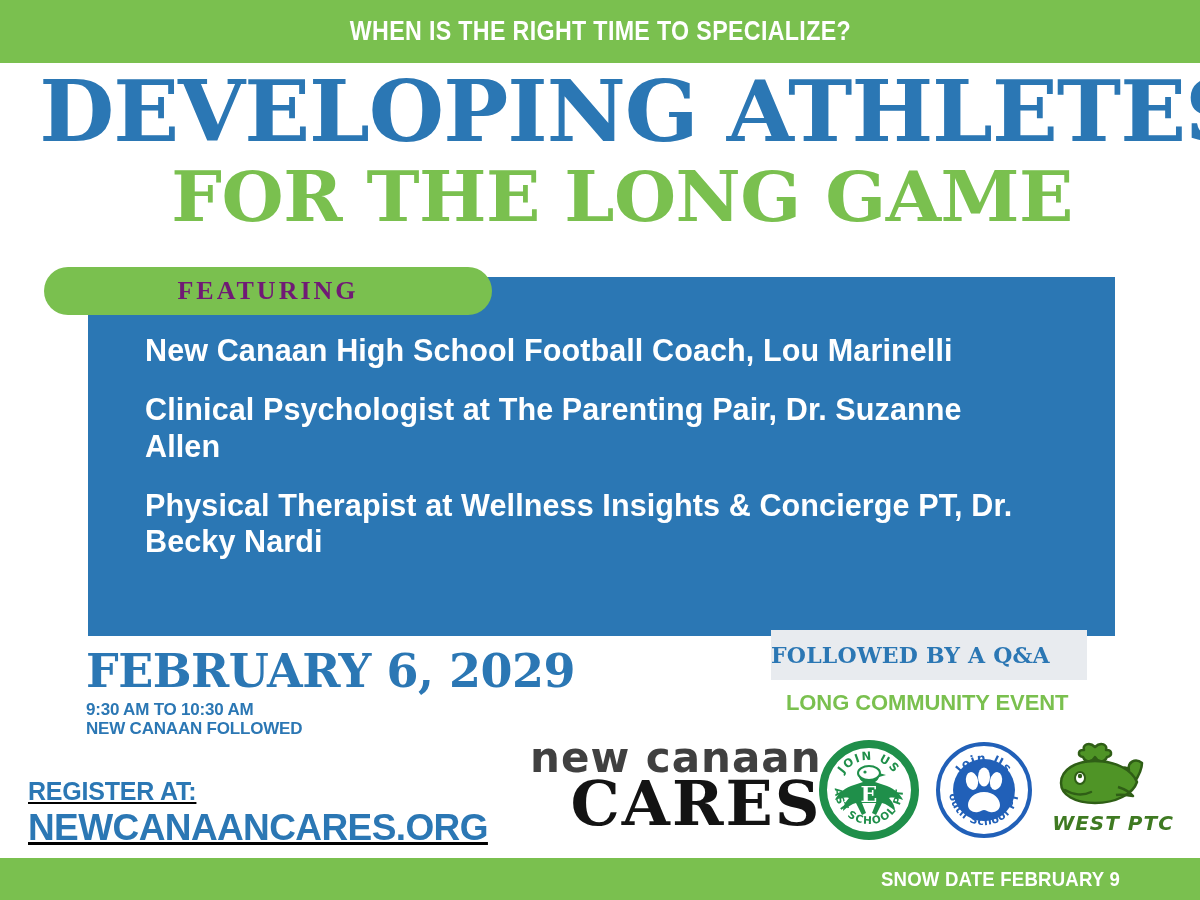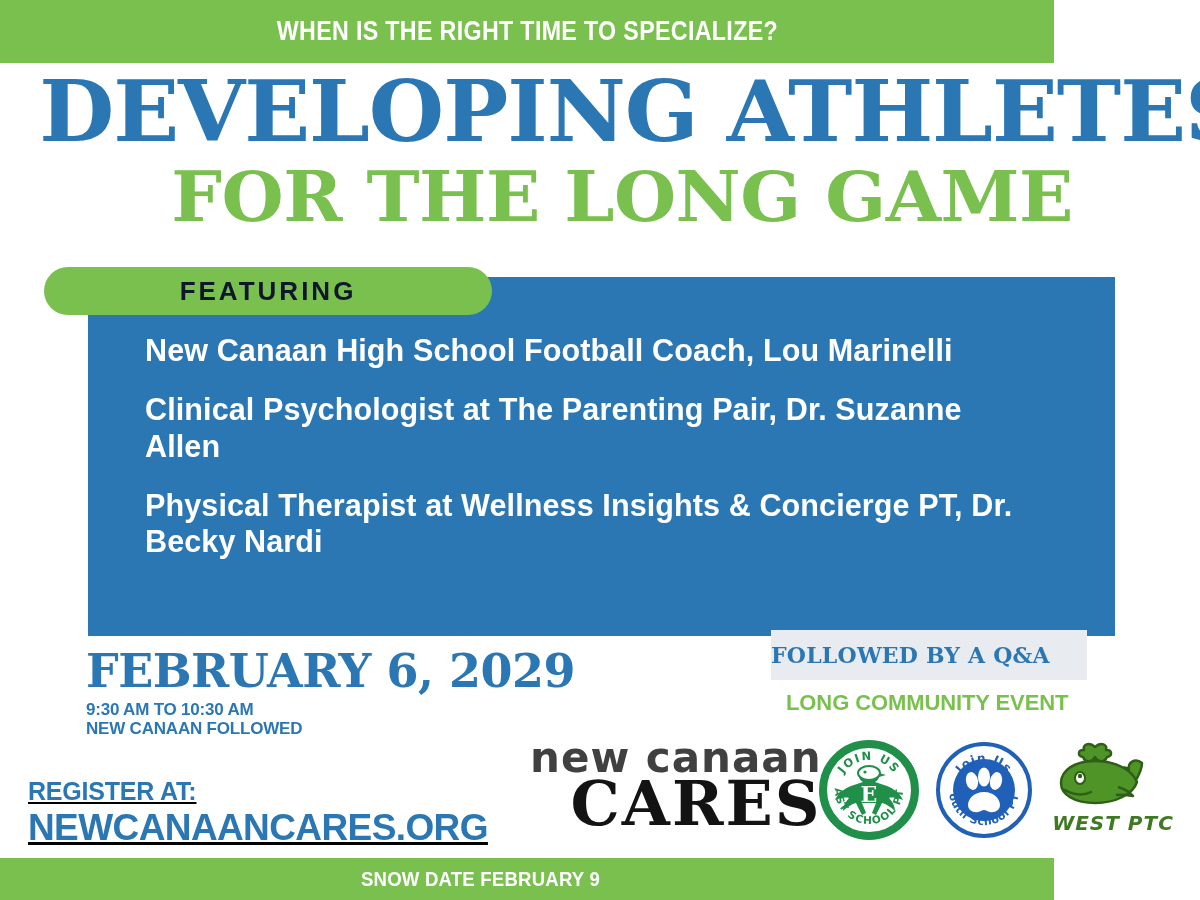--- a/index.html
+++ b/index.html
@@ -4,23 +4,23 @@
 <style>
   html,body{margin:0;padding:0;}
   body{
     width:1200px;height:900px;overflow:hidden;background:#ffffff;
     font-family:"Liberation Sans",sans-serif;
     -webkit-font-smoothing:antialiased;
   }
   .poster{position:relative;width:1200px;height:900px;background:#fff;}
 
   
-  .band{position:absolute;left:0;width:1054px;background:#7ac04f;}
+  .band{position:absolute;left:0;width:1200px;background:#7ac04f;}
   .band-top{top:0;height:63px;display:flex;align-items:center;justify-content:center;}
-  .band-bottom{top:858px;height:42px;display:flex;align-items:center;justify-content:center;padding-right:112px;box-sizing:border-box;}
+  .band-bottom{top:858px;height:42px;display:flex;align-items:center;justify-content:flex-end;padding-right:80px;box-sizing:border-box;}
   .band-top .band-text{
     color:#ffffff;font-weight:bold;font-size:27px;letter-spacing:.4px;
     transform:scaleX(.86);transform-origin:center;white-space:nowrap;
   }
   .band-bottom .band-text{
     color:#ffffff;font-weight:bold;font-size:20px;letter-spacing:.2px;
     transform:scaleX(.93);transform-origin:right center;white-space:nowrap;
   }
 
   
@@ -39,22 +39,22 @@
     padding-left:168px;transform:scaleX(1.02);transform-origin:left center;
   }
 
   
   .featuring-pill{
     position:absolute;left:44px;top:267px;width:448px;height:48px;
     background:#7ac04f;border-radius:24px;z-index:3;
     display:flex;align-items:center;justify-content:center;
   }
   .featuring-pill span{
-    font-family:Liberation Sans, sans-serif;
-    color:#0f172a;font-weight:bold;font-size:26px;letter-spacing:3px;
+    font-family:Liberation Serif, serif;
+    color:#701a75;font-weight:bold;font-size:26px;letter-spacing:3px;
   }
   .blue-panel{
     position:absolute;left:88px;top:277px;width:1027px;height:359px;
     background:#2b77b4;z-index:1;
   }
   .speakers{
     position:absolute;left:145px;top:333px;width:900px;z-index:2;
   }
   .speaker{
     color:#ffffff;font-weight:bold;font-size:31px;line-height:1.17;

